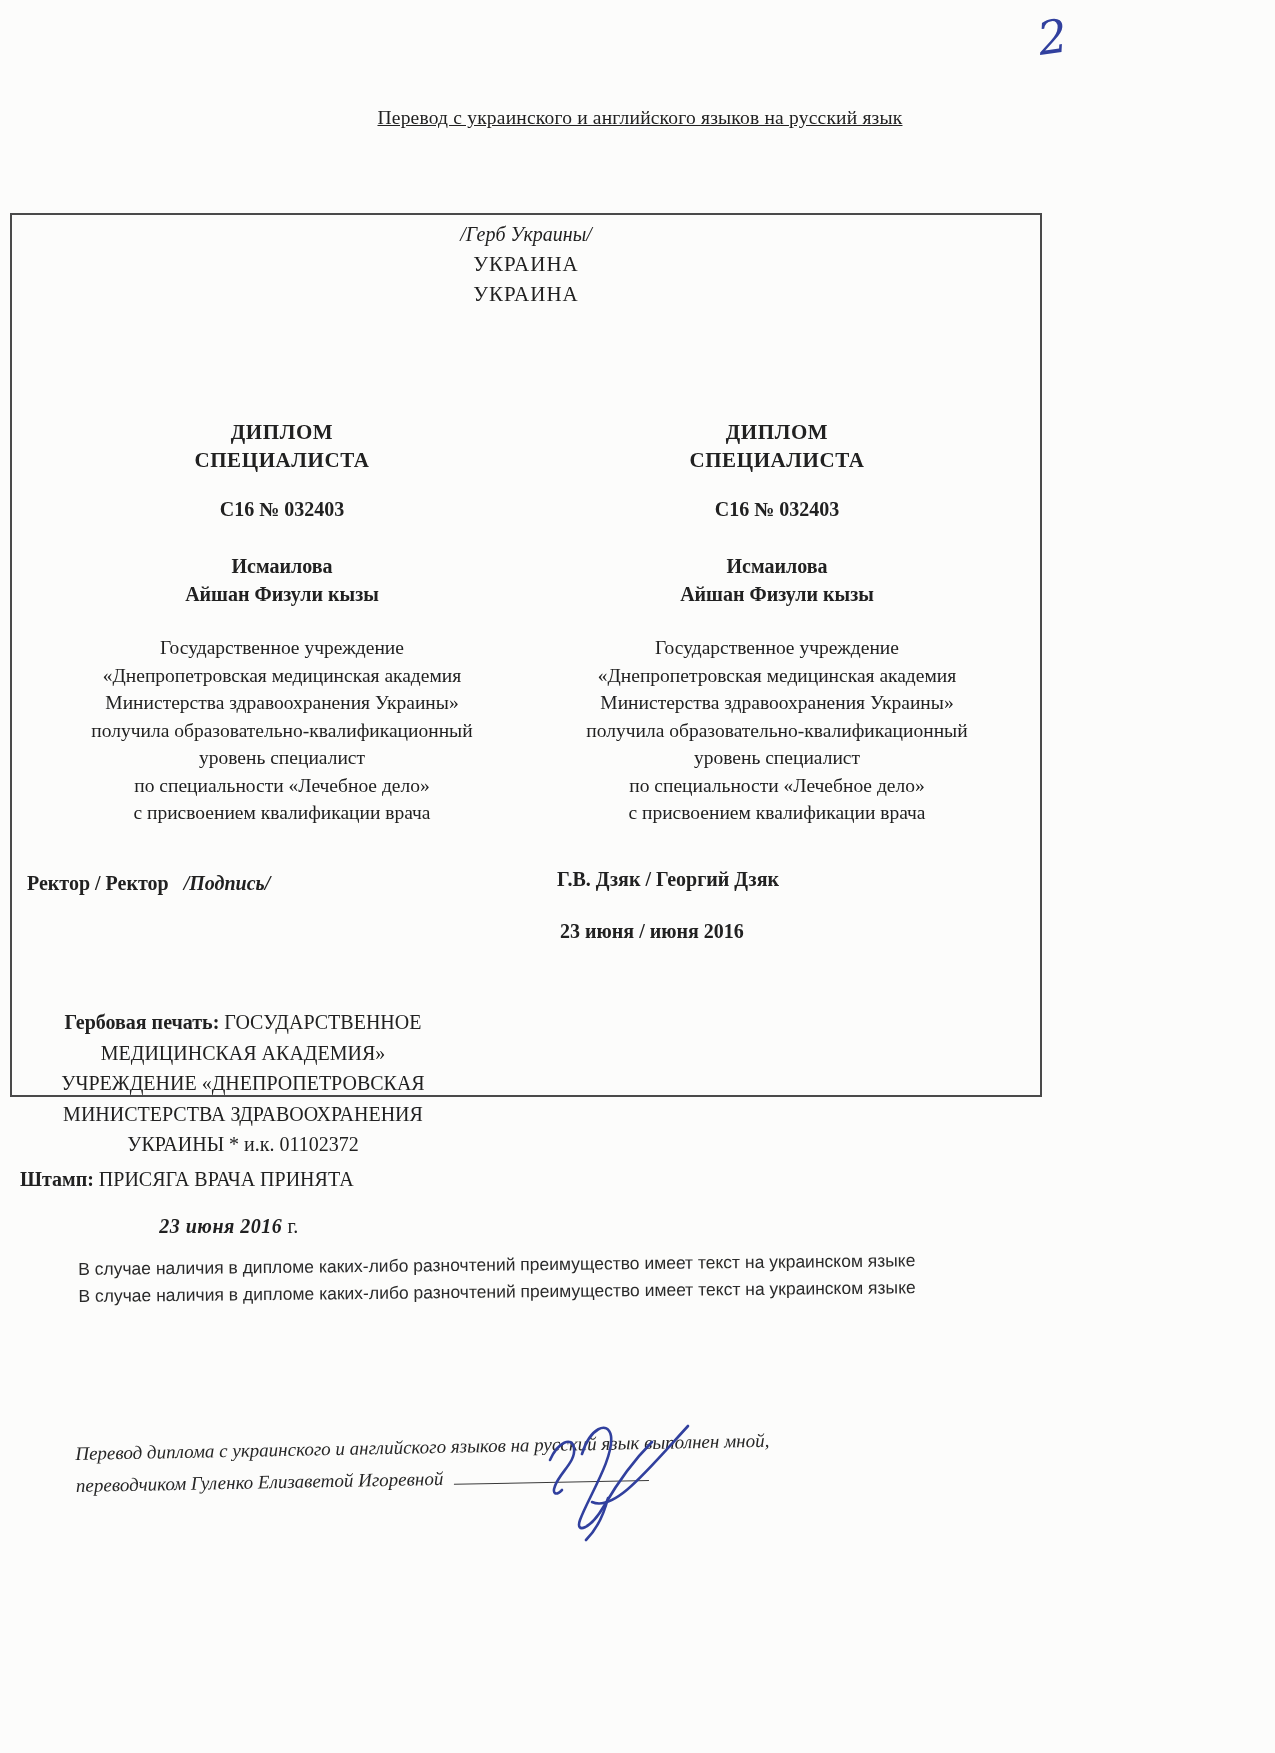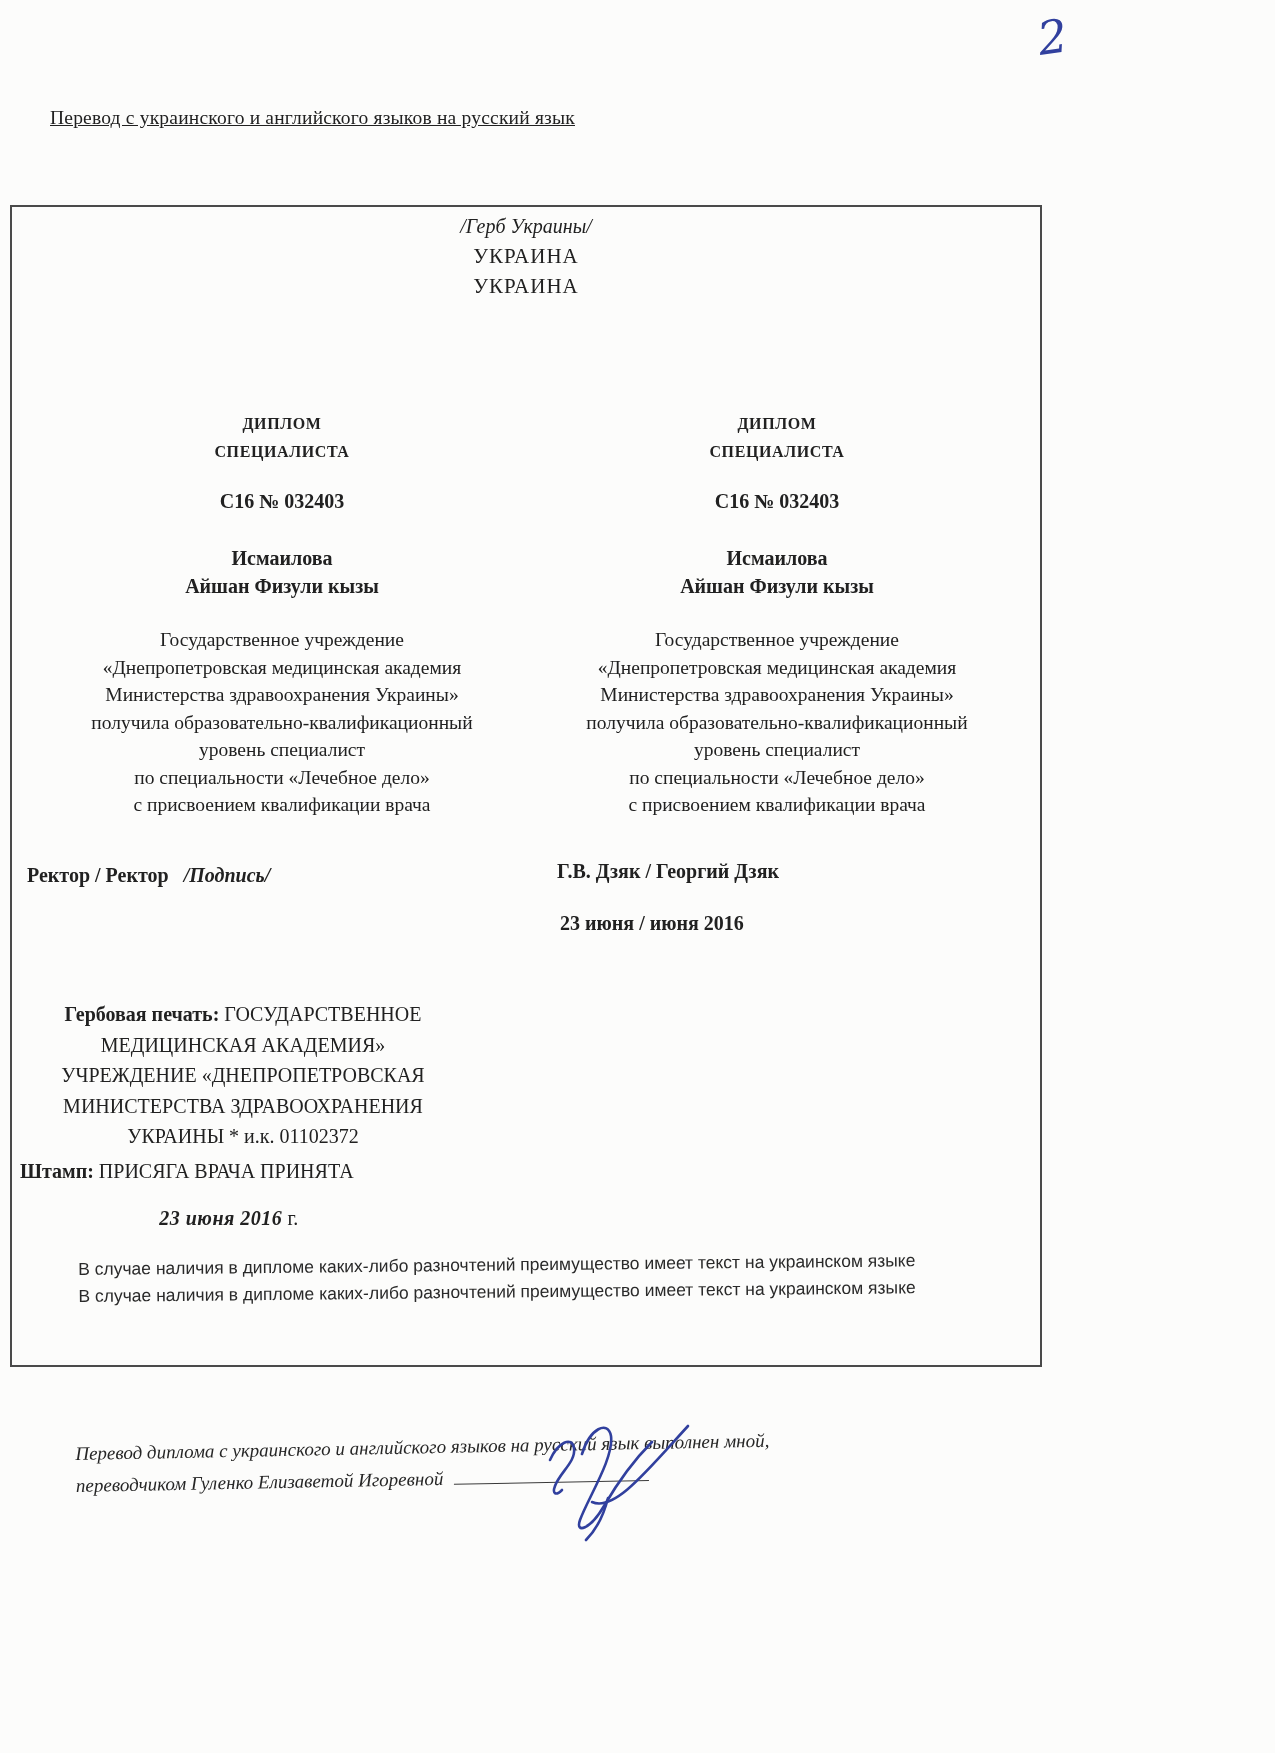--- a/index.html
+++ b/index.html
@@ -21,42 +21,43 @@
     font-family:"DejaVu Serif",serif;
     font-style:italic;
     font-size:46px;
     color:#31409e;
     transform:rotate(-8deg);
   }
 
   
   .trans-header{
     position:absolute;top:107px;left:50px;width:1180px;
+    text-align:center;
     font-size:19.5px;
     text-decoration:underline;
     letter-spacing:0.2px;
   }
 
   
   .diploma-box{
-    position:absolute;left:10px;top:205px;
-    width:1032px;height:1162px;
+    position:absolute;left:10px;top:213px;
+    width:1032px;height:884px;
     border:2px solid #4a4a4a;
     box-sizing:border-box;
   }
 
   .emblem{position:absolute;top:4px;left:0;width:100%;text-align:center;line-height:30px;}
   .emblem-note{font-style:italic;font-size:20px;}
   .country{font-size:21px;letter-spacing:1px;}
 
   .col{position:absolute;top:0;width:450px;height:100%;text-align:center;}
   .col-left{left:45px;}
   .col-right{left:540px;}
 
-  .block-title{position:absolute;top:203px;width:100%;font-weight:bold;font-size:16px;line-height:28px;letter-spacing:0.6px;}
+  .block-title{position:absolute;top:203px;width:100%;font-weight:bold;font-size:21px;line-height:28px;letter-spacing:0.6px;}
   .block-serial{position:absolute;top:283px;width:100%;font-weight:bold;font-size:20px;}
   .block-name{position:absolute;top:337px;width:100%;font-weight:bold;font-size:20px;line-height:28px;}
   .block-body{position:absolute;top:419px;width:100%;font-size:19.5px;line-height:27.5px;}
 
   .rector-line{position:absolute;left:15px;top:657px;font-size:20px;white-space:nowrap;}
   .rector-line .bi{margin-left:10px;}
   .signer-line{position:absolute;left:545px;top:653px;font-weight:bold;font-size:20px;white-space:nowrap;}
   .date-line{position:absolute;left:548px;top:705px;font-weight:bold;font-size:20px;white-space:nowrap;}
 
   .seal-block{position:absolute;left:16px;top:792px;width:430px;font-size:20px;line-height:30.5px;text-align:center;}

